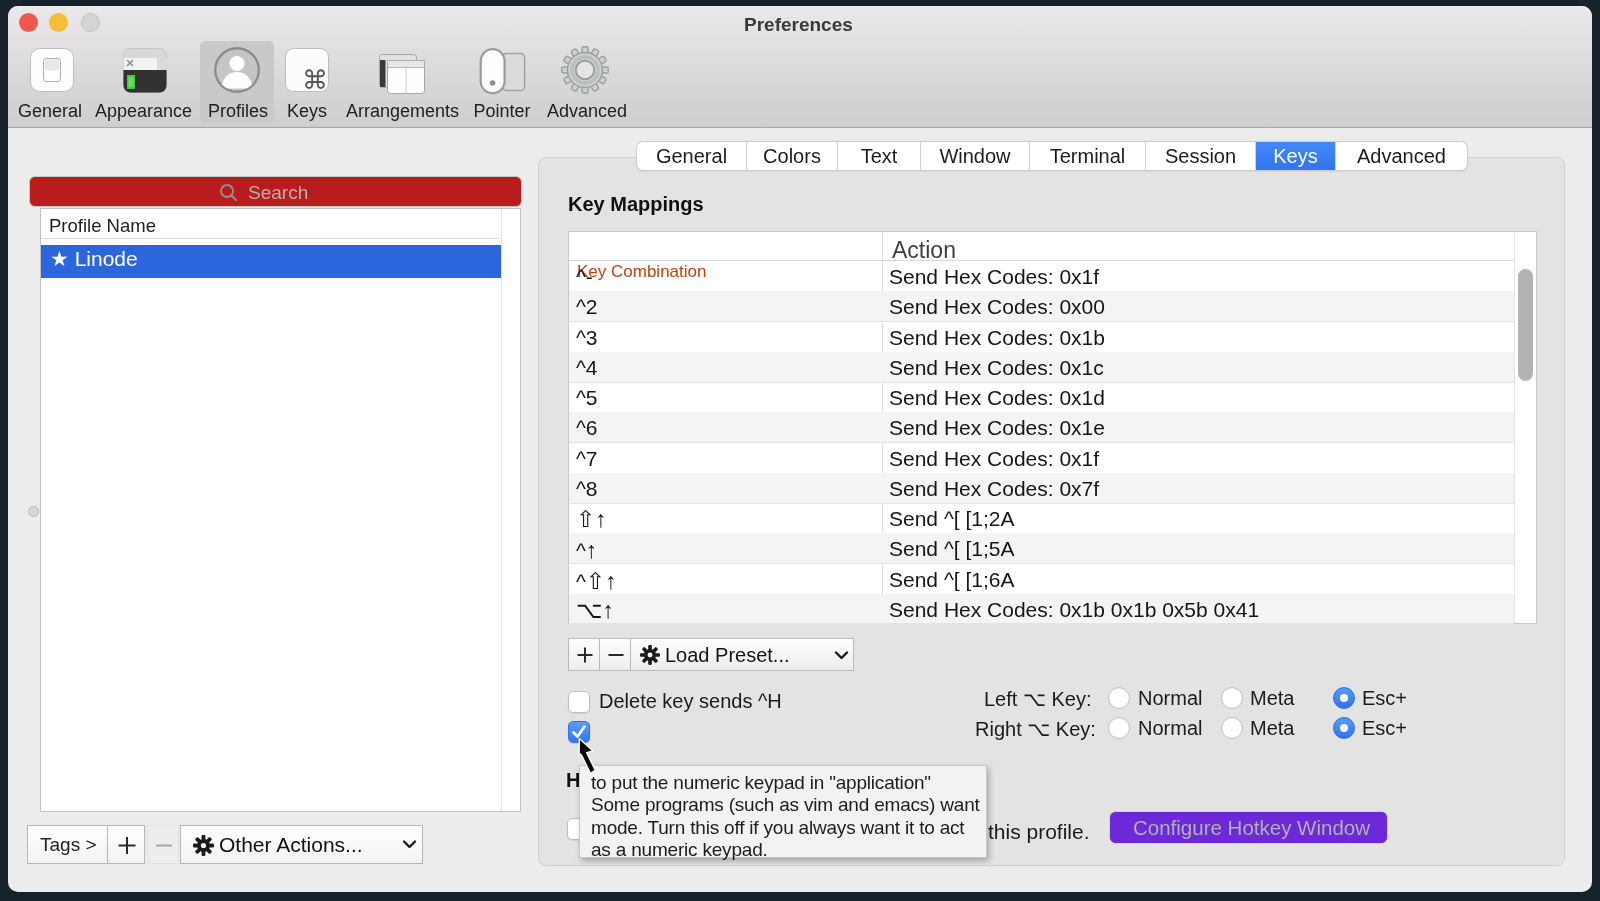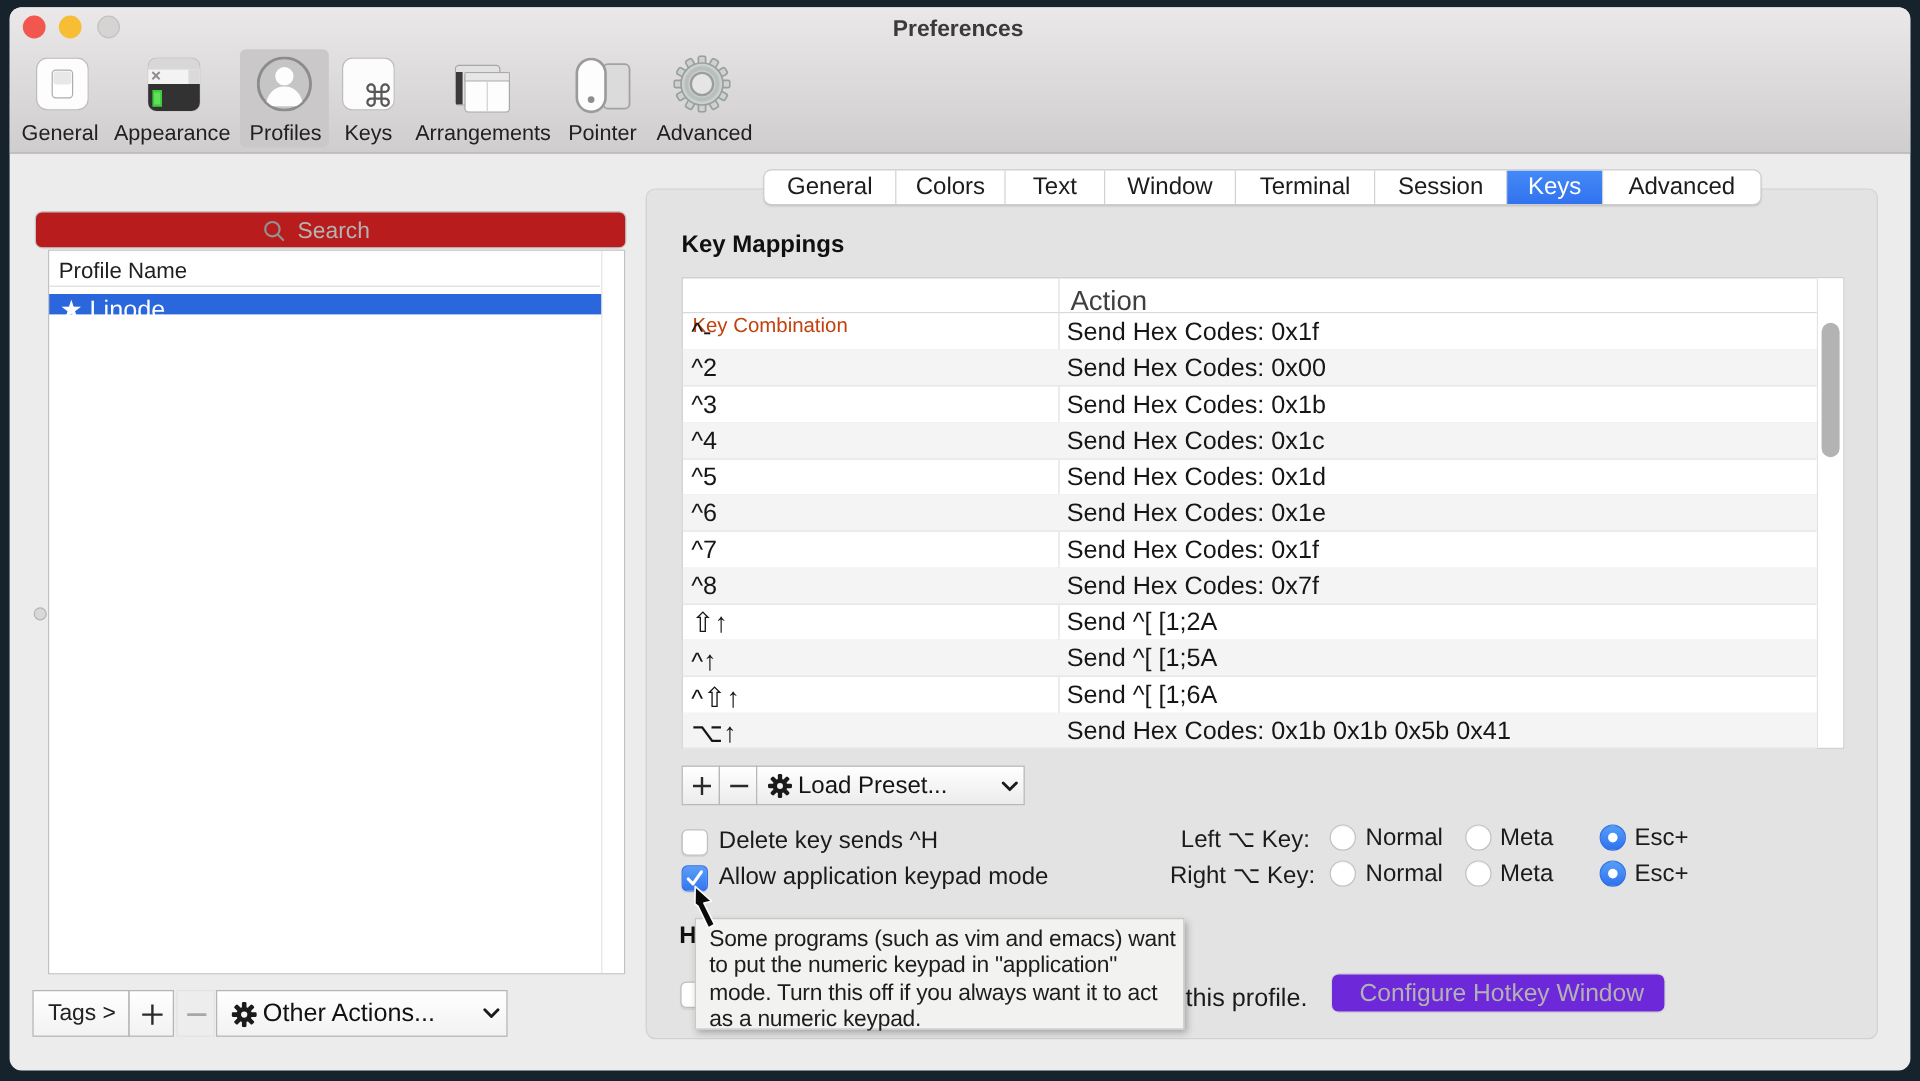--- a/index.html
+++ b/index.html
@@ -15,21 +15,21 @@
               border-bottom:1px solid #a8a6a7; }
   .light { position:absolute; width:19px; height:19px; border-radius:50%; top:7px; }
   .selbox { position:absolute; left:192px; top:35px; width:74px; height:82px;
             background:#cac8c9; border-radius:5px; }
   .toollabel { position:absolute; font-size:18px; color:#212121; top:95px; text-align:center; }
   
   .search { position:absolute; left:21px; top:170px; width:493px; height:31px;
             background:#b91c1c; border:1px solid #c6c5c5; border-radius:6px; }
   .plist { position:absolute; left:32px; top:202px; width:481px; height:604px;
            background:#fff; border:1px solid #c3c2c2;text-decoration:underline; }
-  .bluerow { position:absolute; left:0px; top:36px; width:460px; height:17px; background:#2a66dc;padding-left:24px; }
+  .bluerow { position:absolute; left:0px; top:36px; width:460px; height:33px; background:#2a66dc;padding-left:24px; }
   .btn { position:absolute; background:linear-gradient(#ffffff,#f3f2f2); border:1px solid #b6b5b5; }
   
   .panel { position:absolute; left:530px; top:151px; width:1027px; height:709px;
            background:#e4e3e4; border:1px solid #d2d1d1; border-radius:8px; }
   .tabbar { position:absolute; left:629px; top:136px; height:28px; display:flex;
             background:#fff; border-radius:6px; box-shadow:0 0 0 1px #cecdcd, 0 1px 2px rgba(0,0,0,.18); overflow:hidden; }
   .seg { height:100%; display:flex; align-items:center; justify-content:center;
          font-size:20px; color:#1c1c1c; border-right:1px solid #d2d2d2; }
   .seg:last-child { border-right:none; }
   .seg.on { background:linear-gradient(#4489f8,#3173ee); color:#fff; }
@@ -288,21 +288,20 @@
     </svg>
   </div>
 
   <div class="cb" style="left:560px; top:685px;"></div>
   <div class="lbl" style="left:591px; top:684px;">Delete key sends ^H</div>
   <div class="cb" style="left:560px; top:715px; background:linear-gradient(#5b9ef9,#3375f0); border-color:#3070e8;">
     <svg width="22" height="22" viewBox="0 0 22 22" style="position:absolute; left:-1px; top:-1px;">
       <path d="M5.5 11.5 L9.5 15.5 L16.5 5.5" fill="none" stroke="#fff" stroke-width="2.6" stroke-linecap="round" stroke-linejoin="round"></path>
     </svg>
   </div>
-  <div class="lbl" style="left:591px; top:714px;">Allow application keypad mode</div>
 
   <div class="lbl" style="left:976px; top:681px;">Left ⌥ Key:</div>
   <div class="lbl" style="left:967px; top:711px;">Right ⌥ Key:</div>
   <div class="radio" style="left:1100px; top:681px;"></div>
   <div class="lbl" style="left:1130px; top:681px;">Normal</div>
   <div class="radio" style="left:1213px; top:681px;"></div>
   <div class="lbl" style="left:1242px; top:681px;">Meta</div>
   <div class="radio" style="left:1325px; top:681px; background:linear-gradient(#55a0f8,#2f72ee); border-color:#2e6fe6;"></div>
   <div class="abs" style="left:1332px; top:688px; width:8px; height:8px; border-radius:50%; background:#fff;"></div>
   <div class="lbl" style="left:1354px; top:681px;">Esc+</div>
@@ -315,22 +314,22 @@
   <div class="lbl" style="left:1354px; top:711px;">Esc+</div>
 
   <div class="t" style="left:558px; top:764px; font-size:20px; font-weight:700; color:#101010;">Hotkey</div>
   <div class="cb" style="left:559px; top:812px;"></div>
   <div class="lbl" style="left:980px; top:814px; font-size:21px;">this profile.</div>
   <div class="abs" style="left:1101px; top:805px; width:279px; height:33px; background:#6d28d9; border:1px solid #d5d4d4; border-radius:6.5px;">
     <span class="t" style="left:23px; top:6px; font-size:20.5px; color:#b3b2b2;">Configure Hotkey Window</span>
   </div>
 
   <div class="tooltip">
+    <div>to put the numeric keypad in "application"</div>
     <div>Some programs (such as vim and emacs) want</div>
-    <div>to put the numeric keypad in "application"</div>
     <div>mode. Turn this off if you always want it to act</div>
     <div>as a numeric keypad.</div>
   </div>
 
   <svg class="abs" style="left:569px; top:730px; z-index:10;" width="30" height="42" viewBox="0 0 30 42">
     <path d="M2.3 2.6 L16 15 L9.6 16.6 L18.4 34.4 L13.4 37.4 L4.6 19.2 L2.1 17.2 Z" fill="#0a0a0a" stroke="#fbfbfb" stroke-width="1.4" stroke-linejoin="round"></path>
   </svg>
 </div>
 
 </body></html>

